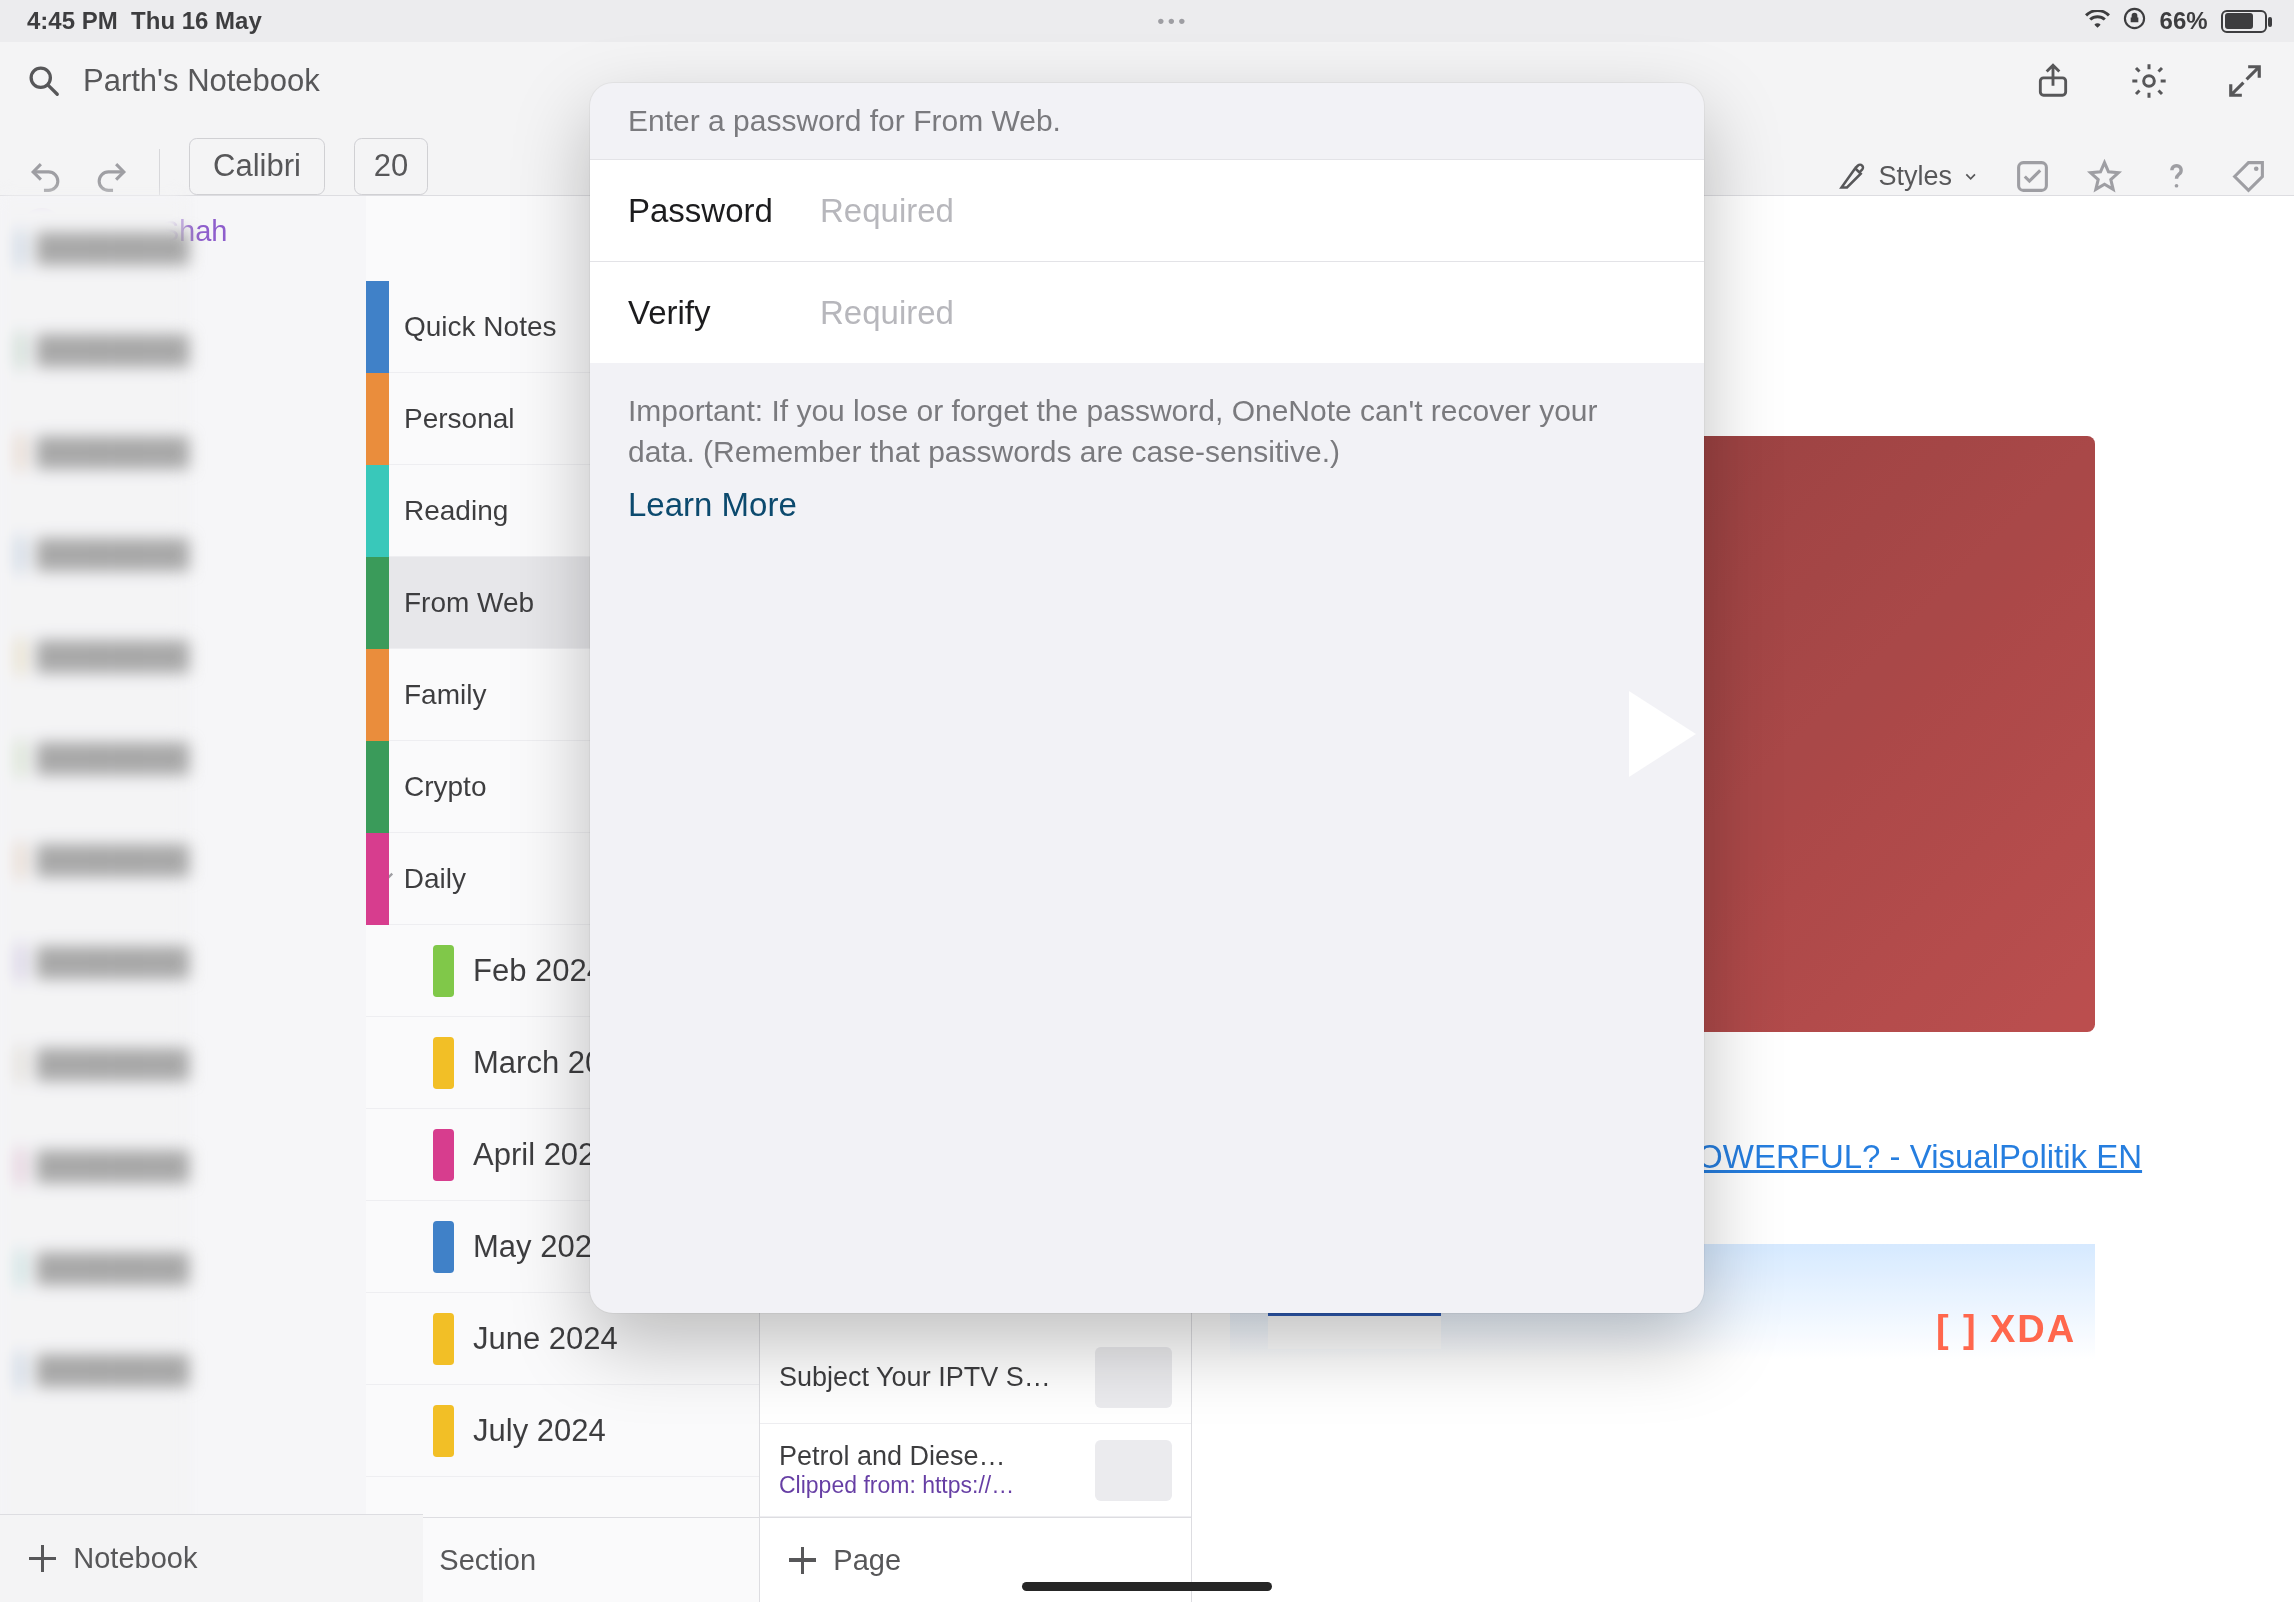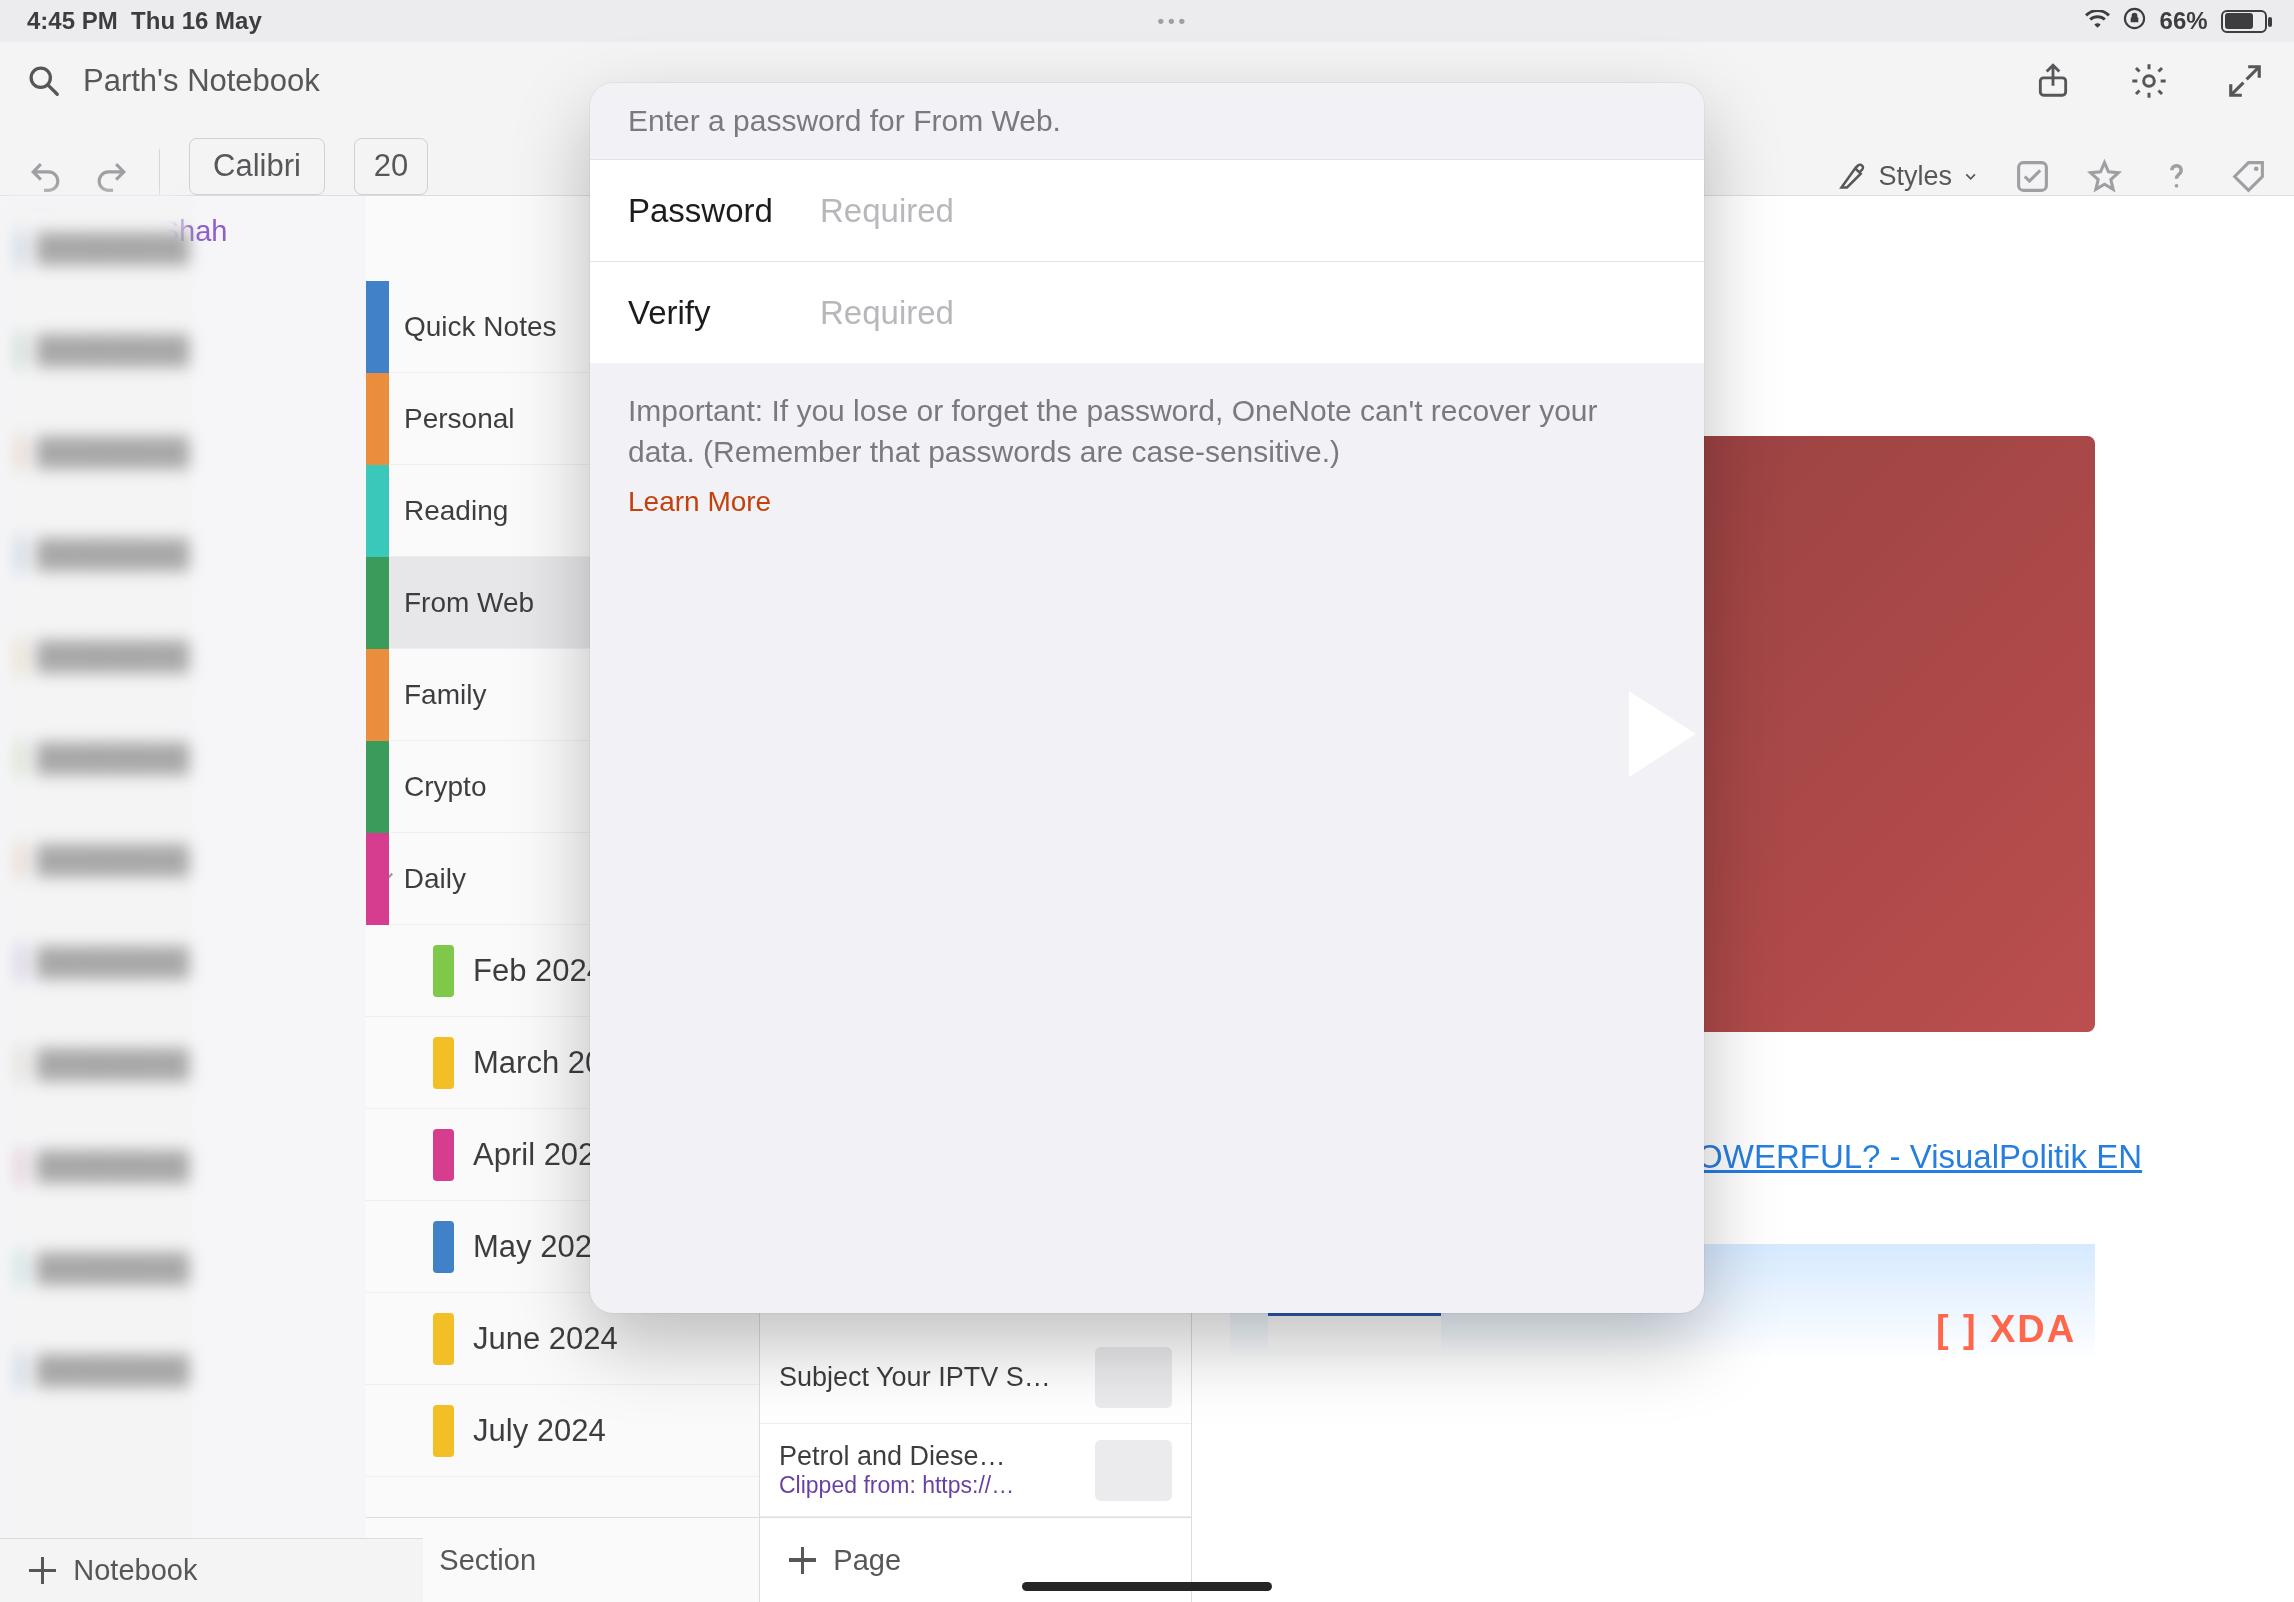--- a/index.html
+++ b/index.html
@@ -69,42 +69,42 @@
 .play { width:0; height:0; border-left:67px solid #fff; border-top:43px solid transparent; border-bottom:43px solid transparent; opacity:.95; z-index:2; }
 
 
 .add-bar { height: 85px; border-top: 1px solid #d8d8dc; display: flex; align-items: center; padding-left: 29px; gap: 17.3px; font-size: 29px; color: #3a3a3c; background: #f9f9fb; }
 .plus { width: 27px; height: 27px; position: relative; }
 .plus::before, .plus::after { content:""; position:absolute; background:#3a3a3c; }
 .plus::before { left: 11.5px; top: 0; width: 3.8px; height: 27px; }
 .plus::after { top: 11.5px; left: 0; height: 3.8px; width: 27px; }
 
 
-.rail-bottom { position: absolute; left:0; bottom:0; width: 423px; height: 64px; border-top: 1px solid #d8d8dc; display:flex; align-items:center; padding-left:29px; gap:17.3px; font-size:29px; color:#3a3a3c; background:#f2f2f4; }
+.rail-bottom { position: absolute; left:0; bottom:0; width: 423px; height: 88px; border-top: 1px solid #d8d8dc; display:flex; align-items:center; padding-left:29px; gap:17.3px; font-size:29px; color:#3a3a3c; background:#f2f2f4; }
 
 
 .home-indicator { position:absolute; bottom:11.5px; left:50%; transform:translateX(-50%); width:250px; height:8.6px; background:#000; border-radius:4.8px; }
 
 
 .modal-backdrop { position:absolute; inset:0; background: rgba(0,0,0,0); display:flex; align-items:flex-start; justify-content:center; padding-top:83px; }
 .app-dim { position:absolute; inset:0; background: rgba(255,255,255,.15); }
 .modal { width: 1114px; height: 1230px; background:#f2f2f6; border-radius: 23px; overflow:hidden; box-shadow: 0 31px 77px rgba(0,0,0,.25), 0 0 0 1px rgba(0,0,0,.04); display:flex; flex-direction:column; }
 .modal-header { height: 106px; background:#fdfdfe; display:flex; align-items:center; justify-content:space-between; padding:0 38px; border-bottom:1px solid #e3e3e7; }
 .modal-cancel { color:#7b42c4; font-size:33px; }
 .modal-title { color:#1c1c1e; font-size:33px; font-weight:600; }
 .modal-done { color:#b7b7bc; font-size:33px; }
 .modal-body { flex:1; overflow:auto; }
 .modal-caption { padding: 21px 38px; color:#7a7a7e; font-size:30px; }
 .field-row { background:#fff; height: 102px; display:flex; align-items:center; padding: 0 38px; gap: 29px; border-top:1px solid #e3e3e7; }
 .field-row:last-of-type { border-bottom:1px solid #e3e3e7; }
 .field-label { font-size:33px; color:#1c1c1e; width: 163px; }
 .field-input { flex:1; font-size:33px; border:none; outline:none; }
 .field-input::placeholder { color:#b7b7bc; }
 .modal-important { padding: 27px 38px 0 38px; color:#7a7a7e; font-size:30px; line-height:1.38; }
-.modal-learn { padding: 13.4px 38px; color:#c2410c; font-size:28px; }
+.modal-learn { padding: 13.4px 38px; color:#0c4a6e; font-size:33px; }
 
 
 .battery { width: 46px; height: 23px; border: 2.4px solid #1c1c1e; border-radius: 5.8px; position:relative; }
 .battery::after { content:""; position:absolute; right:-6.7px; top:5.8px; width:3.8px; height:9.6px; background:#1c1c1e; border-radius:1.9px; }
 .battery-fill { position:absolute; left:1.9px; top:1.9px; bottom:1.9px; width:66%; background:#1c1c1e; border-radius:2.9px; }
 </style>
 </head>
 <body>
 
 <div class="app-bg">

